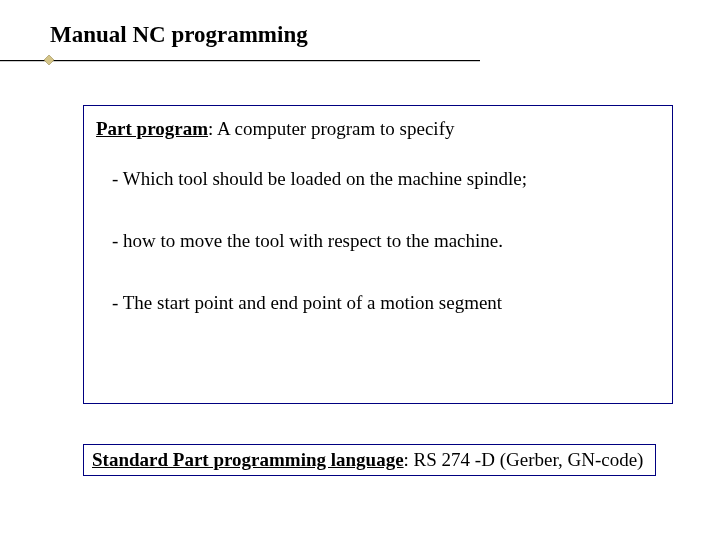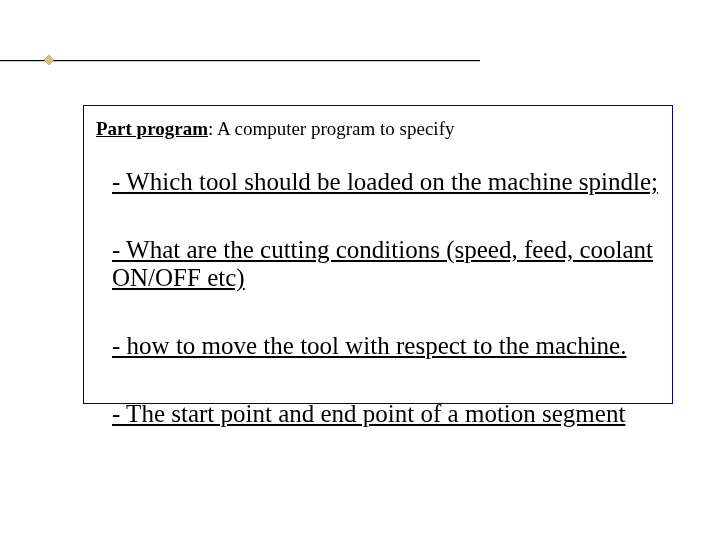--- a/index.html
+++ b/index.html
@@ -54,23 +54,22 @@
     margin: 4px 0 14px 2px;
   }
   .def-term {
     font-weight: bold;
     text-decoration: underline;
   }
   .items {
     margin-top: 28px;
   }
   .item {
-    font-size: 25px;
+    font-size: 19px;
     margin: 0 0 40px 18px;
-    text-decoration: underline;
   }
   .item:last-child {
     margin-bottom: 0;
   }
   .box2 {
     position: absolute;
     top: 444px;
     left: 83px;
     width: 573px;
     height: 32px;
@@ -82,32 +81,35 @@
   .std-term {
     font-weight: bold;
     text-decoration: underline;
   }
 </style>
 </head>
 <body>
 
 <div class="slide">
 
+  <div class="title">Manual NC programming</div>
 
   <div class="rule"></div>
   <svg class="bullet-ornament" viewBox="0 0 10 10">
     <polygon points="5,0 10,5 5,10 0,5" fill="#d4c488" stroke="#8a7a3a" stroke-width="0.5"></polygon>
   </svg>
 
   <div class="box1">
     <div class="def-line">
       <span class="def-term">Part program</span><span>: A computer program to specify</span>
     </div>
     <div class="items">
       <div class="item">- Which tool should be loaded on the machine spindle;</div>
-      <div class="item">- What are the cutting conditions (speed, feed, coolant ON/OFF etc)</div>
       <div class="item">- how to move the tool with respect to the machine.</div>
       <div class="item">- The start point and end point of a motion segment</div>
     </div>
   </div>
 
+  <div class="box2">
+    <span class="std-term">Standard Part programming language</span><span>: RS 274 -D (Gerber, GN-code)</span>
+  </div>
 
 </div>
 
 </body></html>

